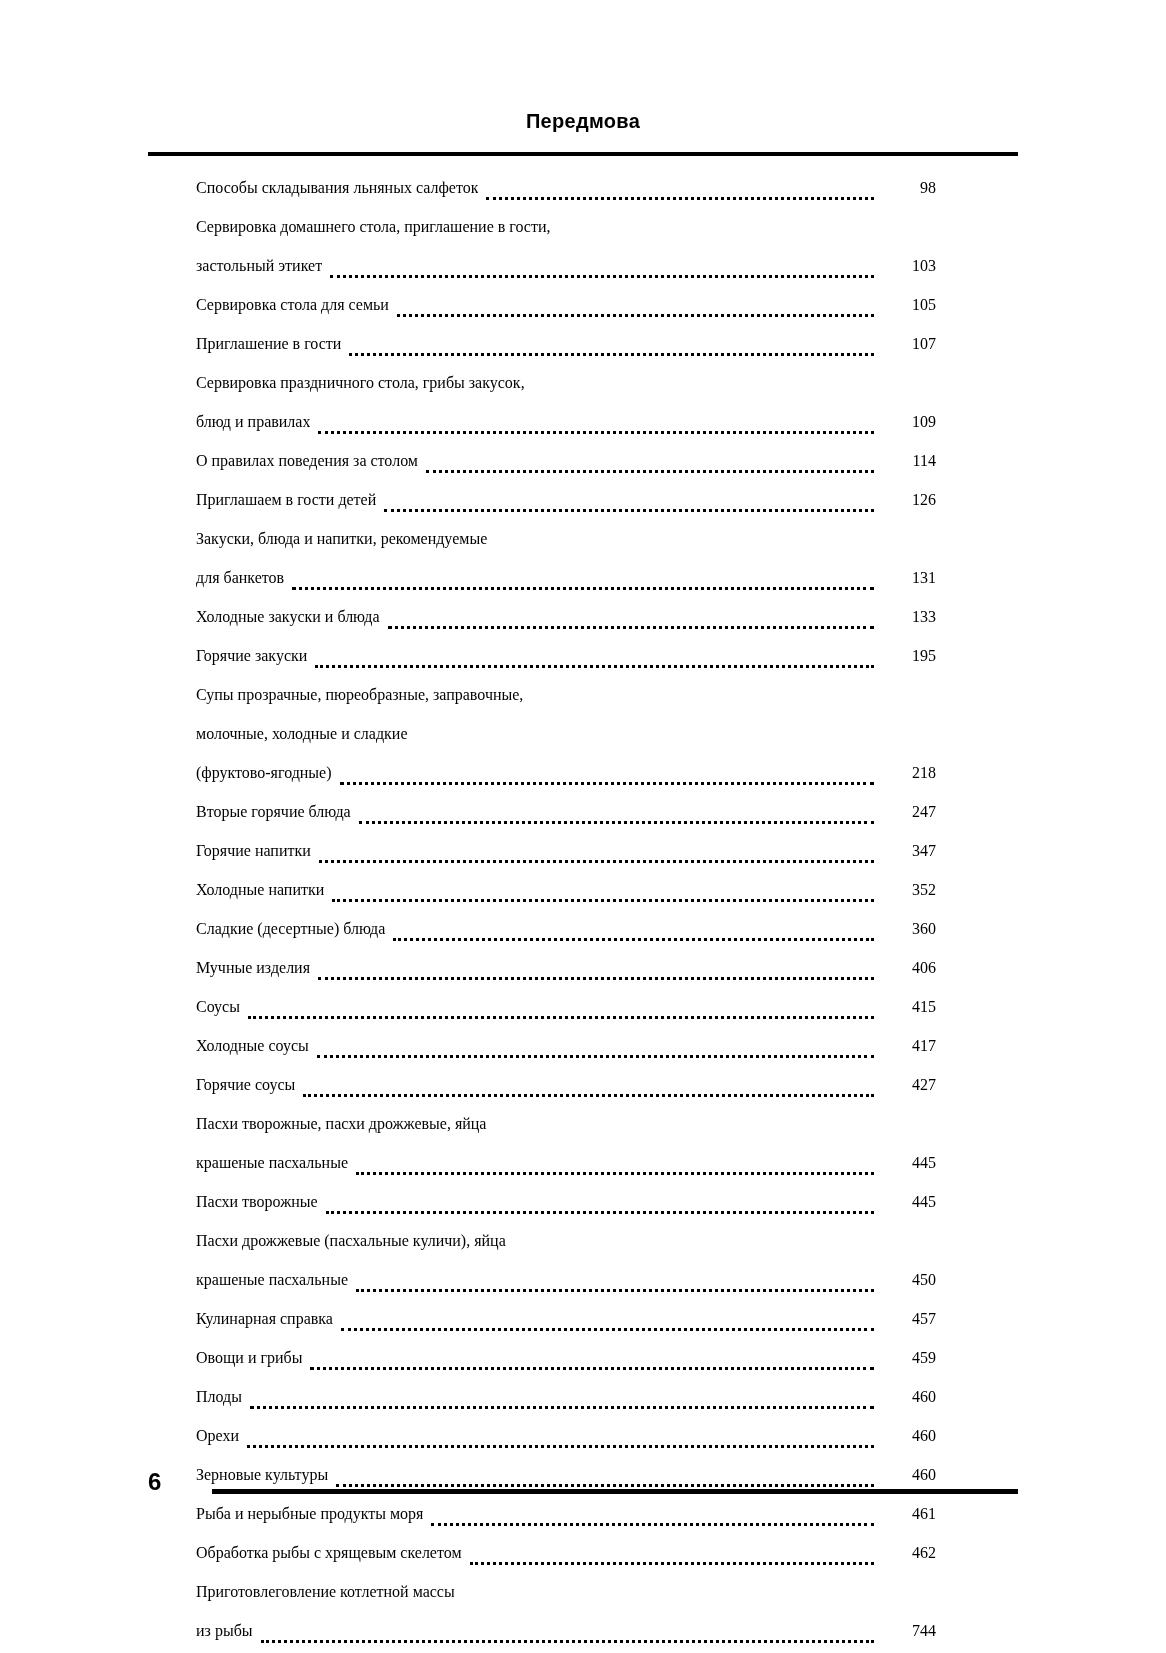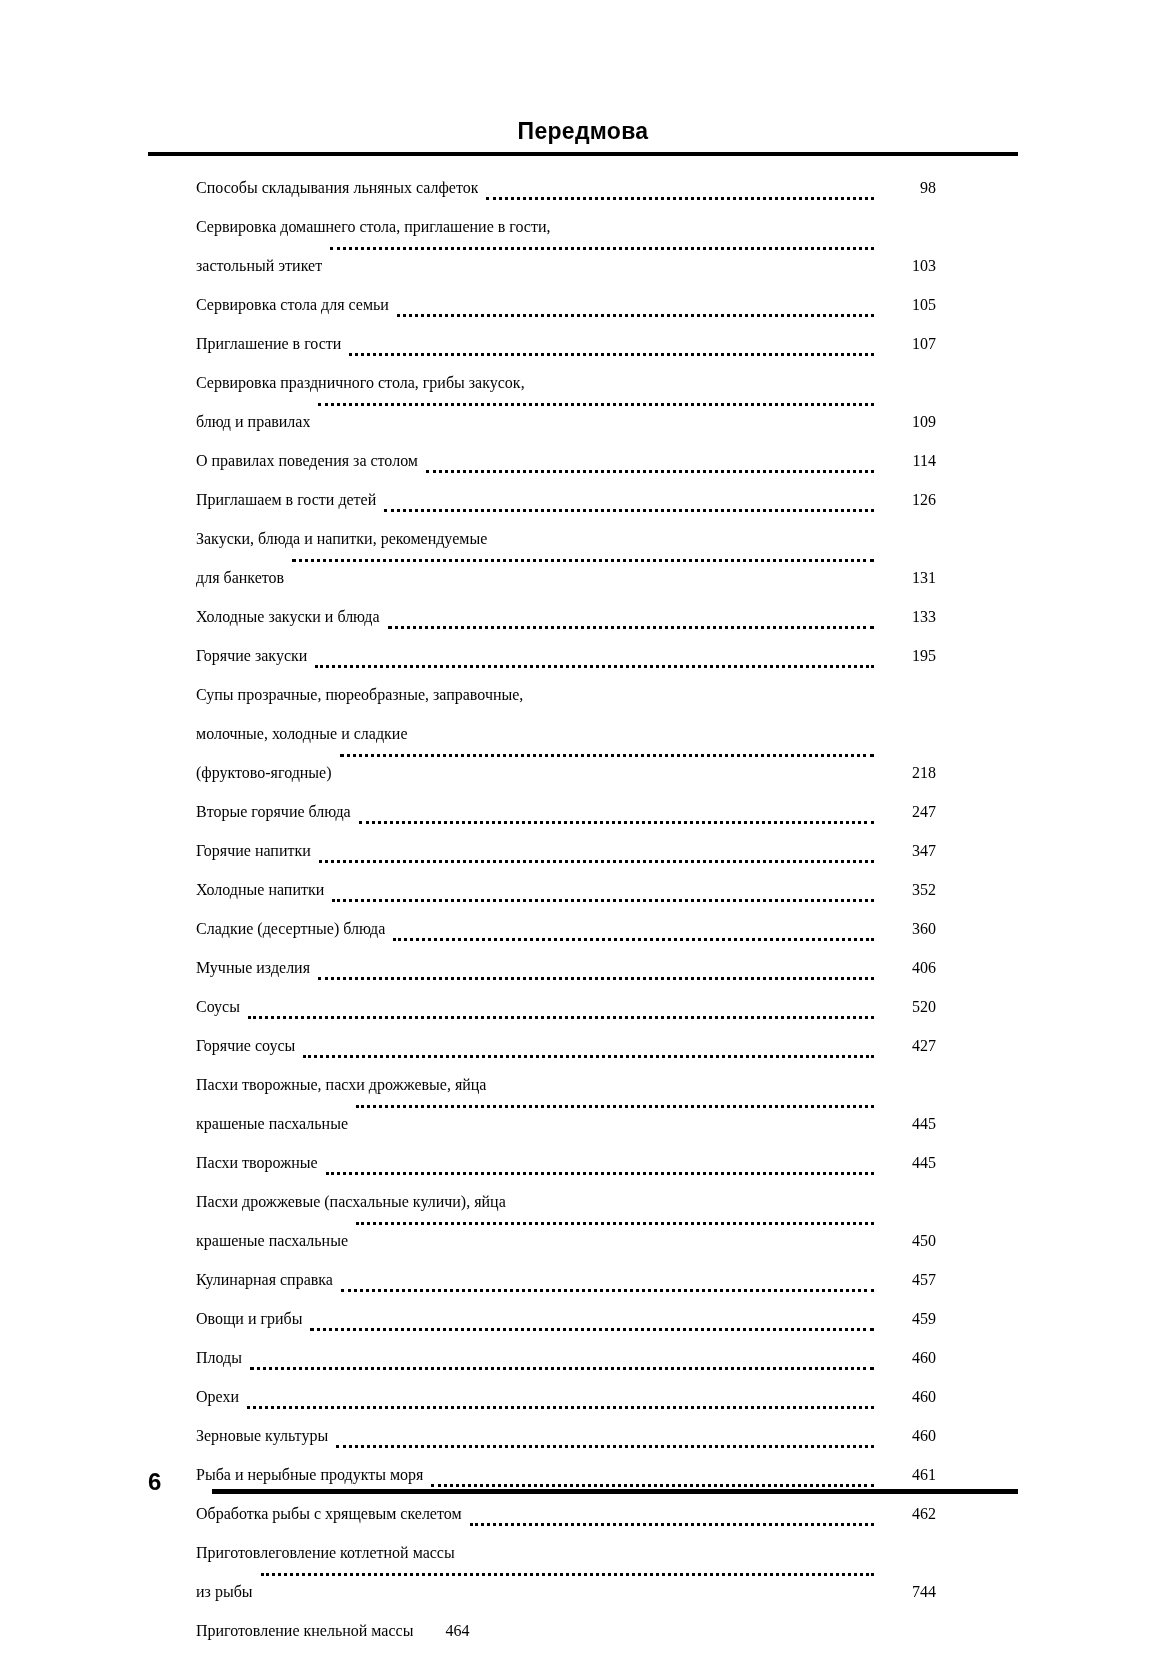--- a/index.html
+++ b/index.html
@@ -15,26 +15,26 @@
     position: relative;
     width: 1166px;
     height: 1653px;
     background: #ffffff;
     box-sizing: border-box;
     overflow: hidden;
   }
   .header {
     position: absolute;
     left: 0;
-    top: 118px;
+    top: 110px;
     width: 1166px;
     text-align: center;
     font-family: "Liberation Sans", sans-serif;
     font-weight: bold;
-    font-size: 23px;
+    font-size: 20px;
     letter-spacing: 0.3px;
   }
   .header-rule {
     position: absolute;
     left: 148px;
     top: 152px;
     width: 870px;
     height: 4px;
     background: #000000;
   }
@@ -72,20 +72,21 @@
   
   .toc-entry.wrap {
     display: block;
     white-space: normal;
   }
   .toc-entry.wrap .first-line {
     display: block;
   }
   .toc-entry.wrap .last-line {
     display: flex;
+    align-items: flex-end;
   }
   .bold .title,
   .bold .page-num {
     font-weight: normal;
   }
   .footer-rule {
     position: absolute;
     left: 212px;
     top: 1489px;
     width: 806px;
@@ -199,21 +200,26 @@
         <span class="page-num">360</span>
       </div>
       <div class="toc-entry">
         <span class="title">Мучные изделия</span>
         <span class="leader"></span>
         <span class="page-num">406</span>
       </div>
       <div class="toc-entry">
         <span class="title">Соусы</span>
         <span class="leader"></span>
-        <span class="page-num">520</span>
+        <span class="page-num">415</span>
+      </div>
+      <div class="toc-entry">
+        <span class="title">Холодные соусы</span>
+        <span class="leader"></span>
+        <span class="page-num">417</span>
       </div>
       <div class="toc-entry">
         <span class="title">Горячие соусы</span>
         <span class="leader"></span>
         <span class="page-num">427</span>
       </div>
       <div class="toc-entry wrap">
         <span class="first-line">Пасхи творожные, пасхи дрожжевые, яйца</span>
         <span class="last-line">
           <span class="title">крашеные пасхальные</span>

